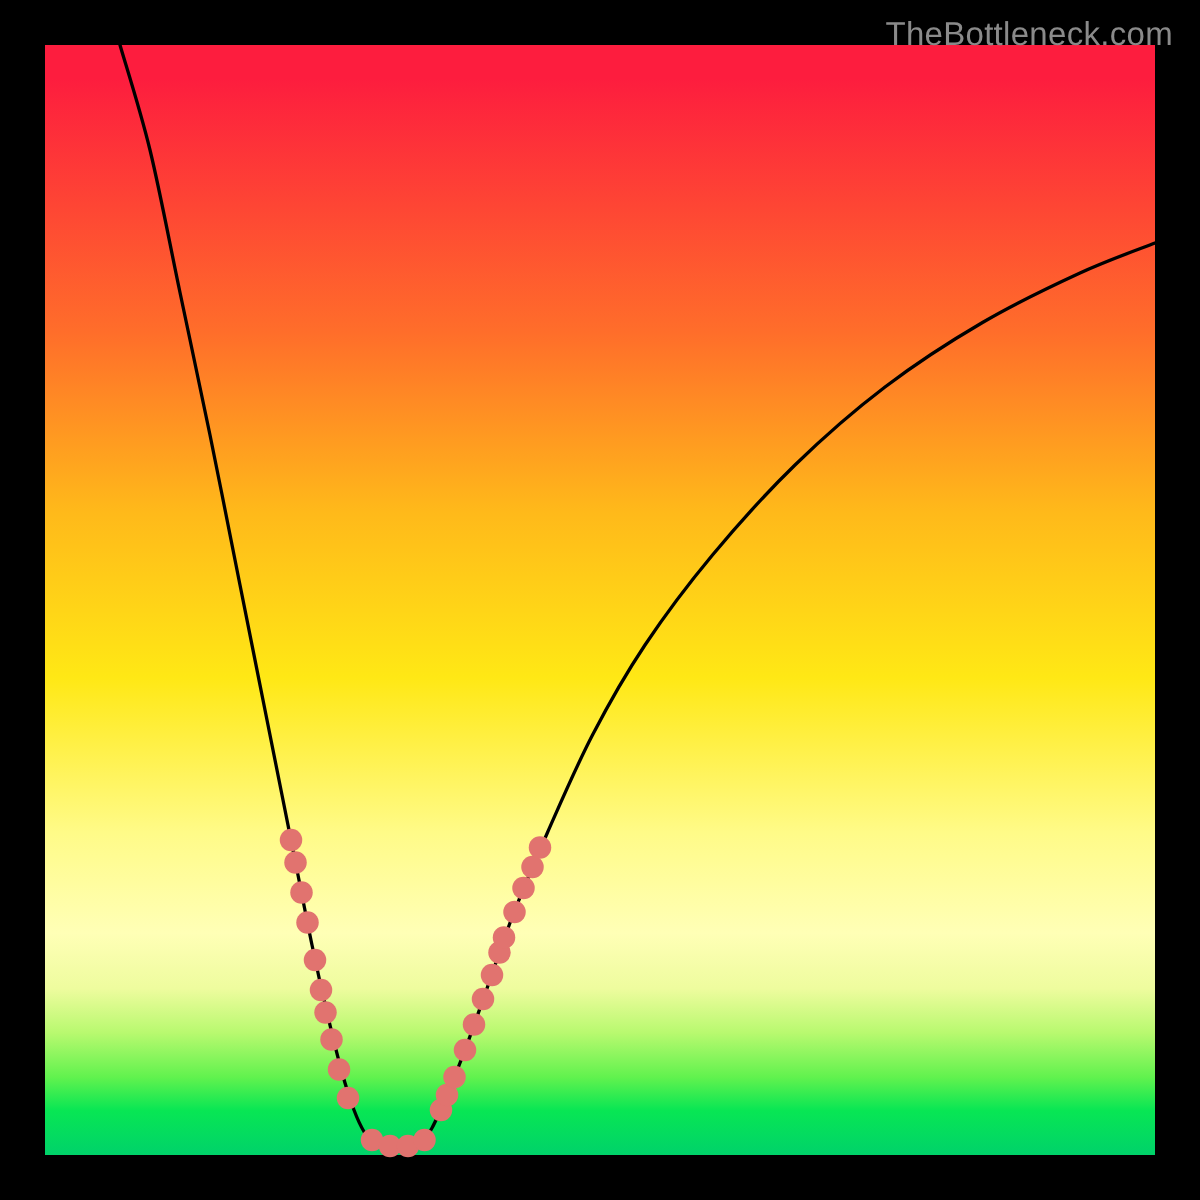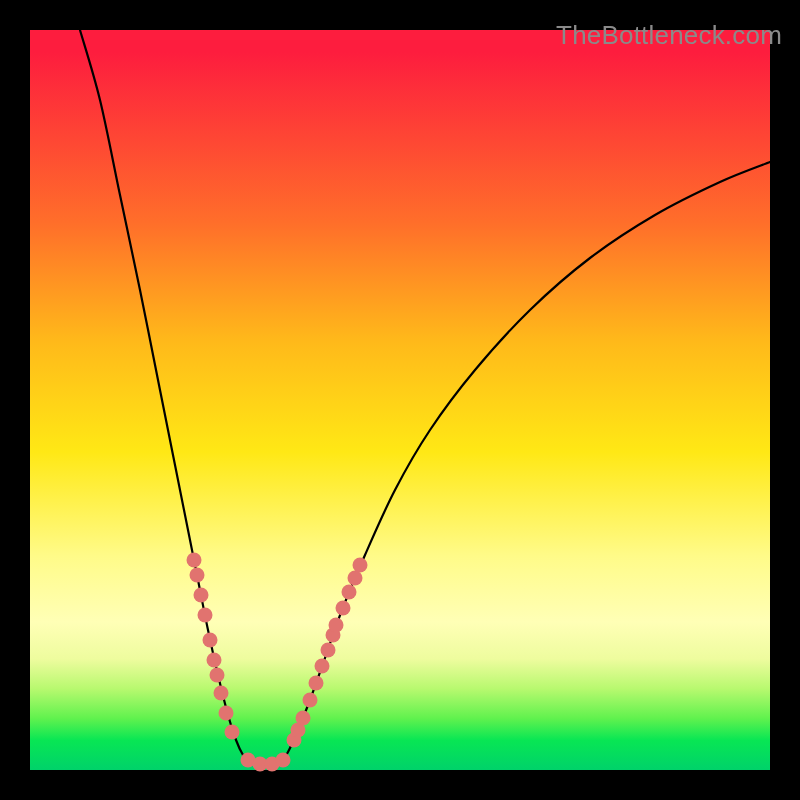--- a/index.html
+++ b/index.html
@@ -27,24 +27,24 @@
       #ffffb6 80%,
       #eefc9e 85%,
       #b8f96f 89%,
       #61f24e 93%,
       #08e654 96%,
       #00d26a 100%
     );
   }
   .watermark {
     position: absolute;
-    top: 20px;
+    top: 10px;
     right: 18px;
     color: #8a8a8a;
-    font-size: 26px;
+    font-size: 22px;
     font-weight: 500;
     letter-spacing: 0.2px;
     z-index: 20;
   }
   svg.curve {
     position: absolute;
     left: 0;
     top: 0;
     width: 740px;
     height: 740px;

